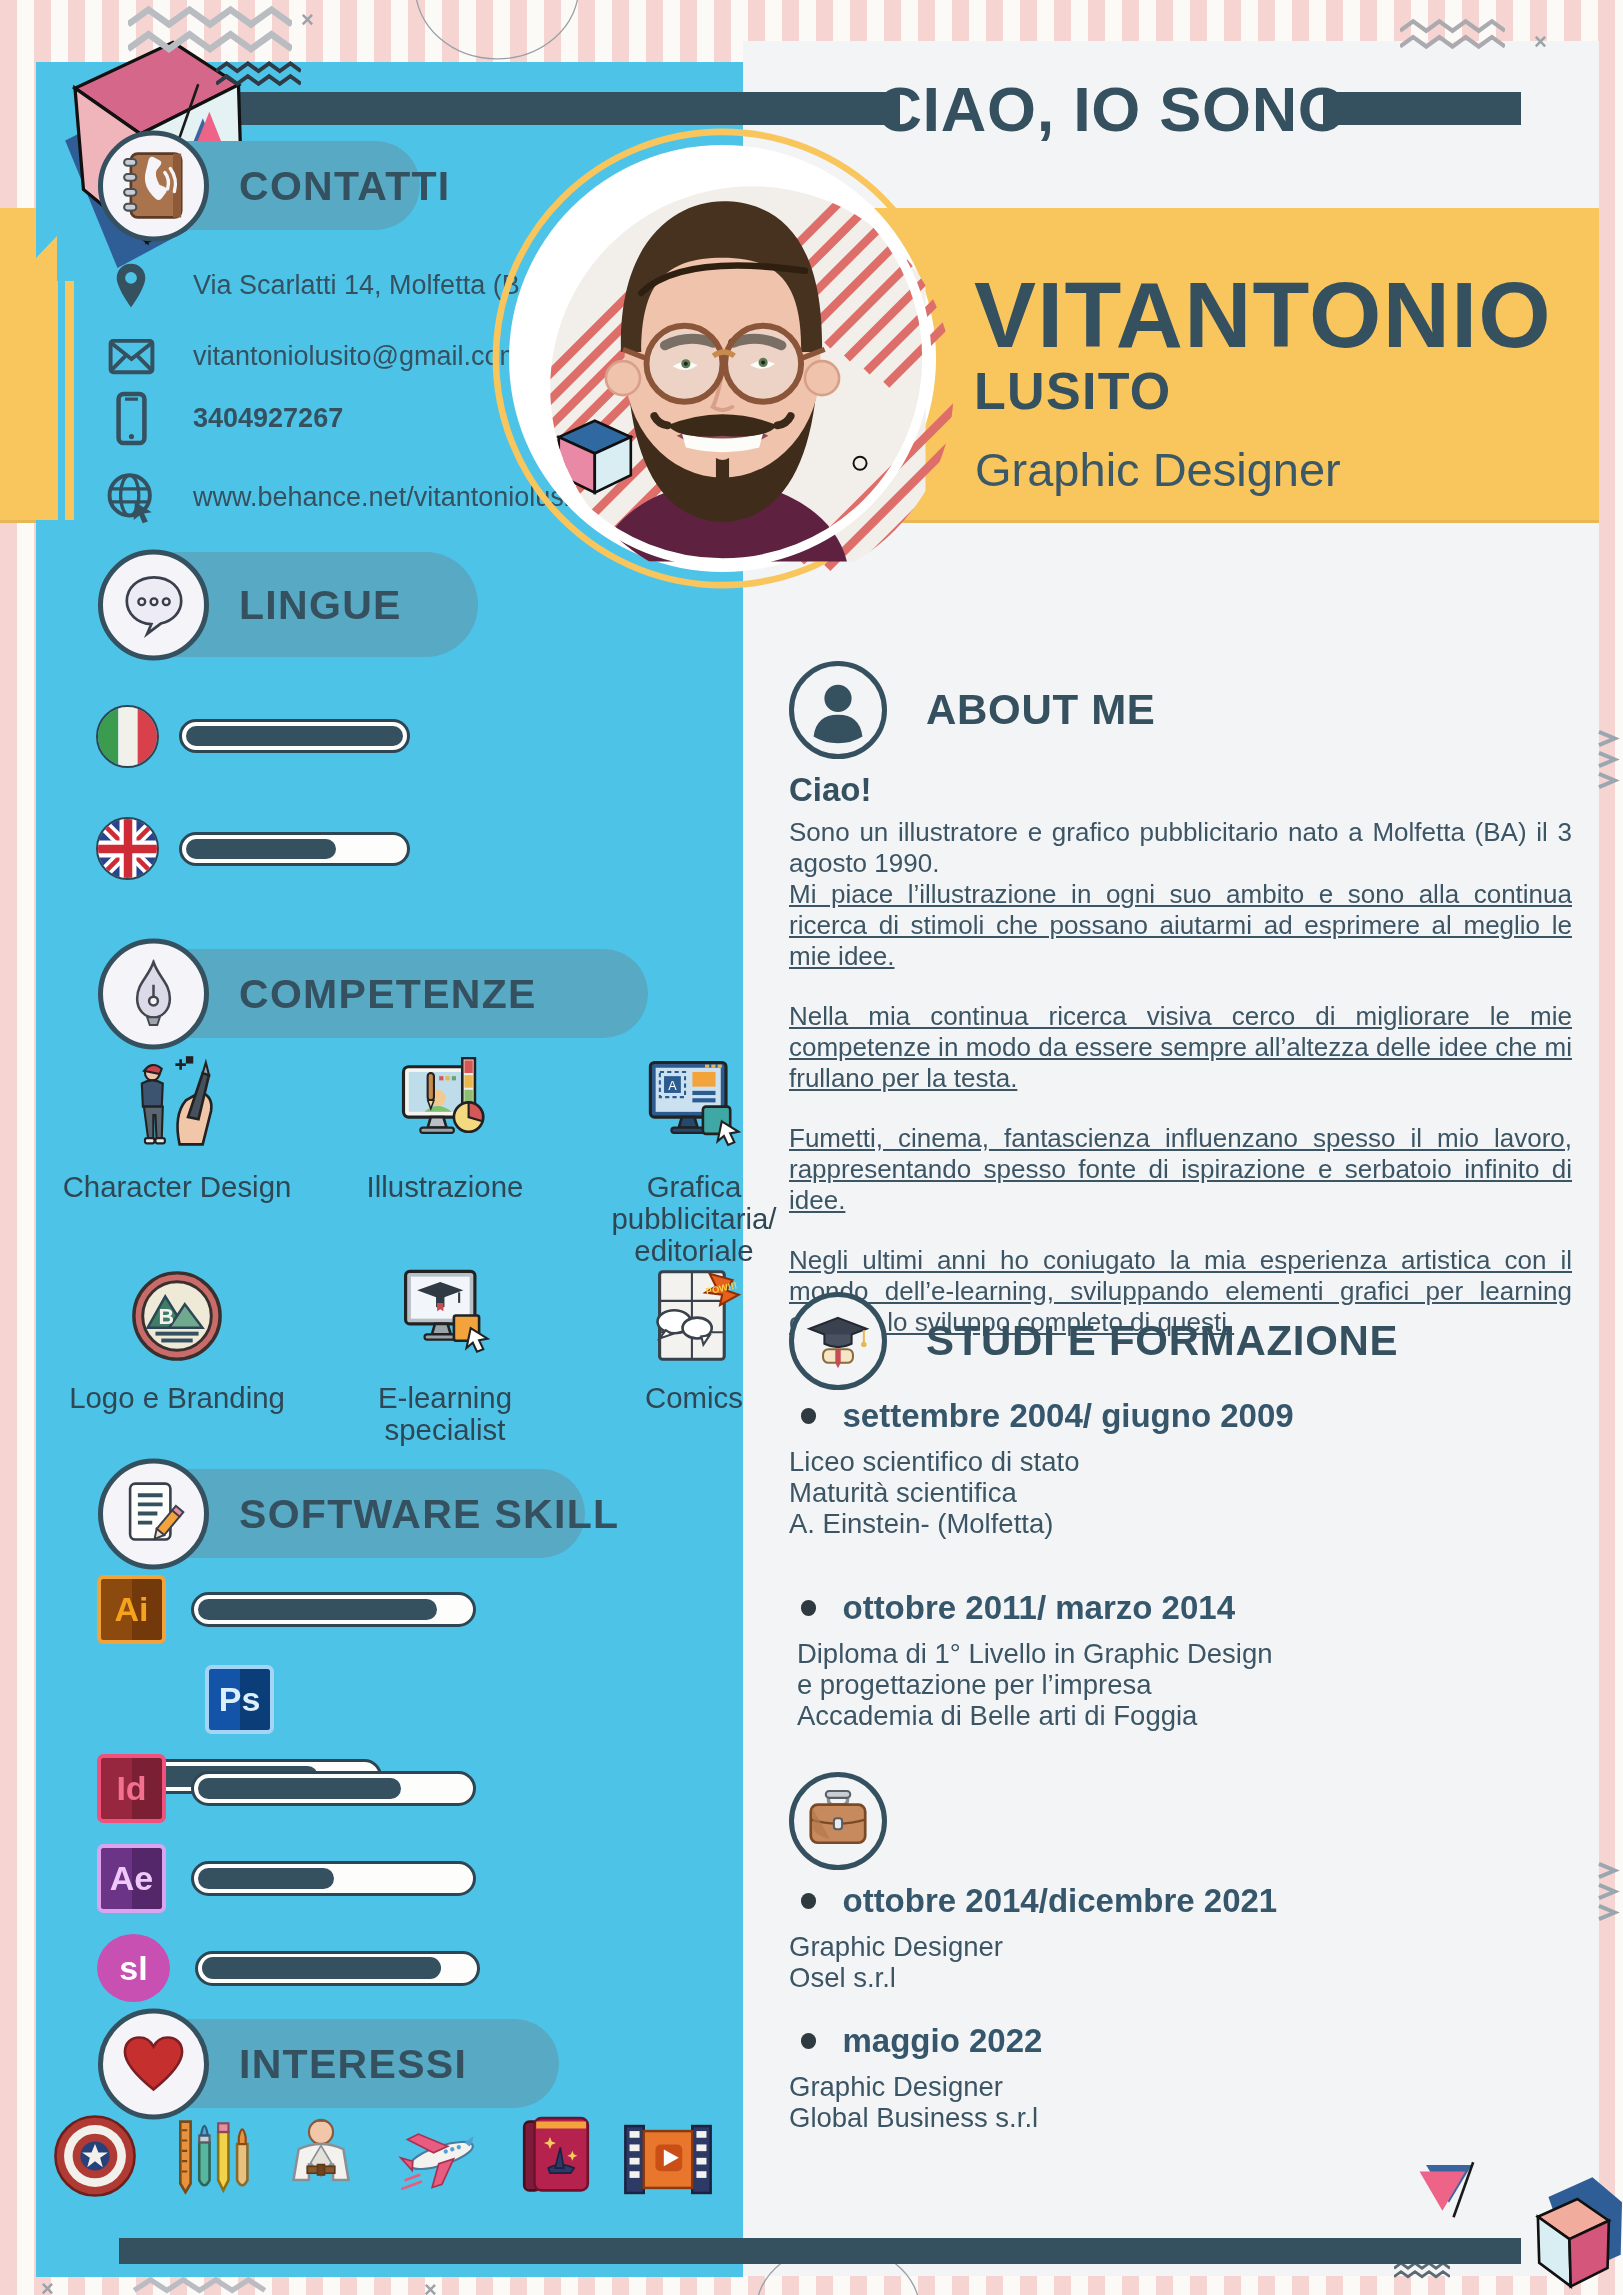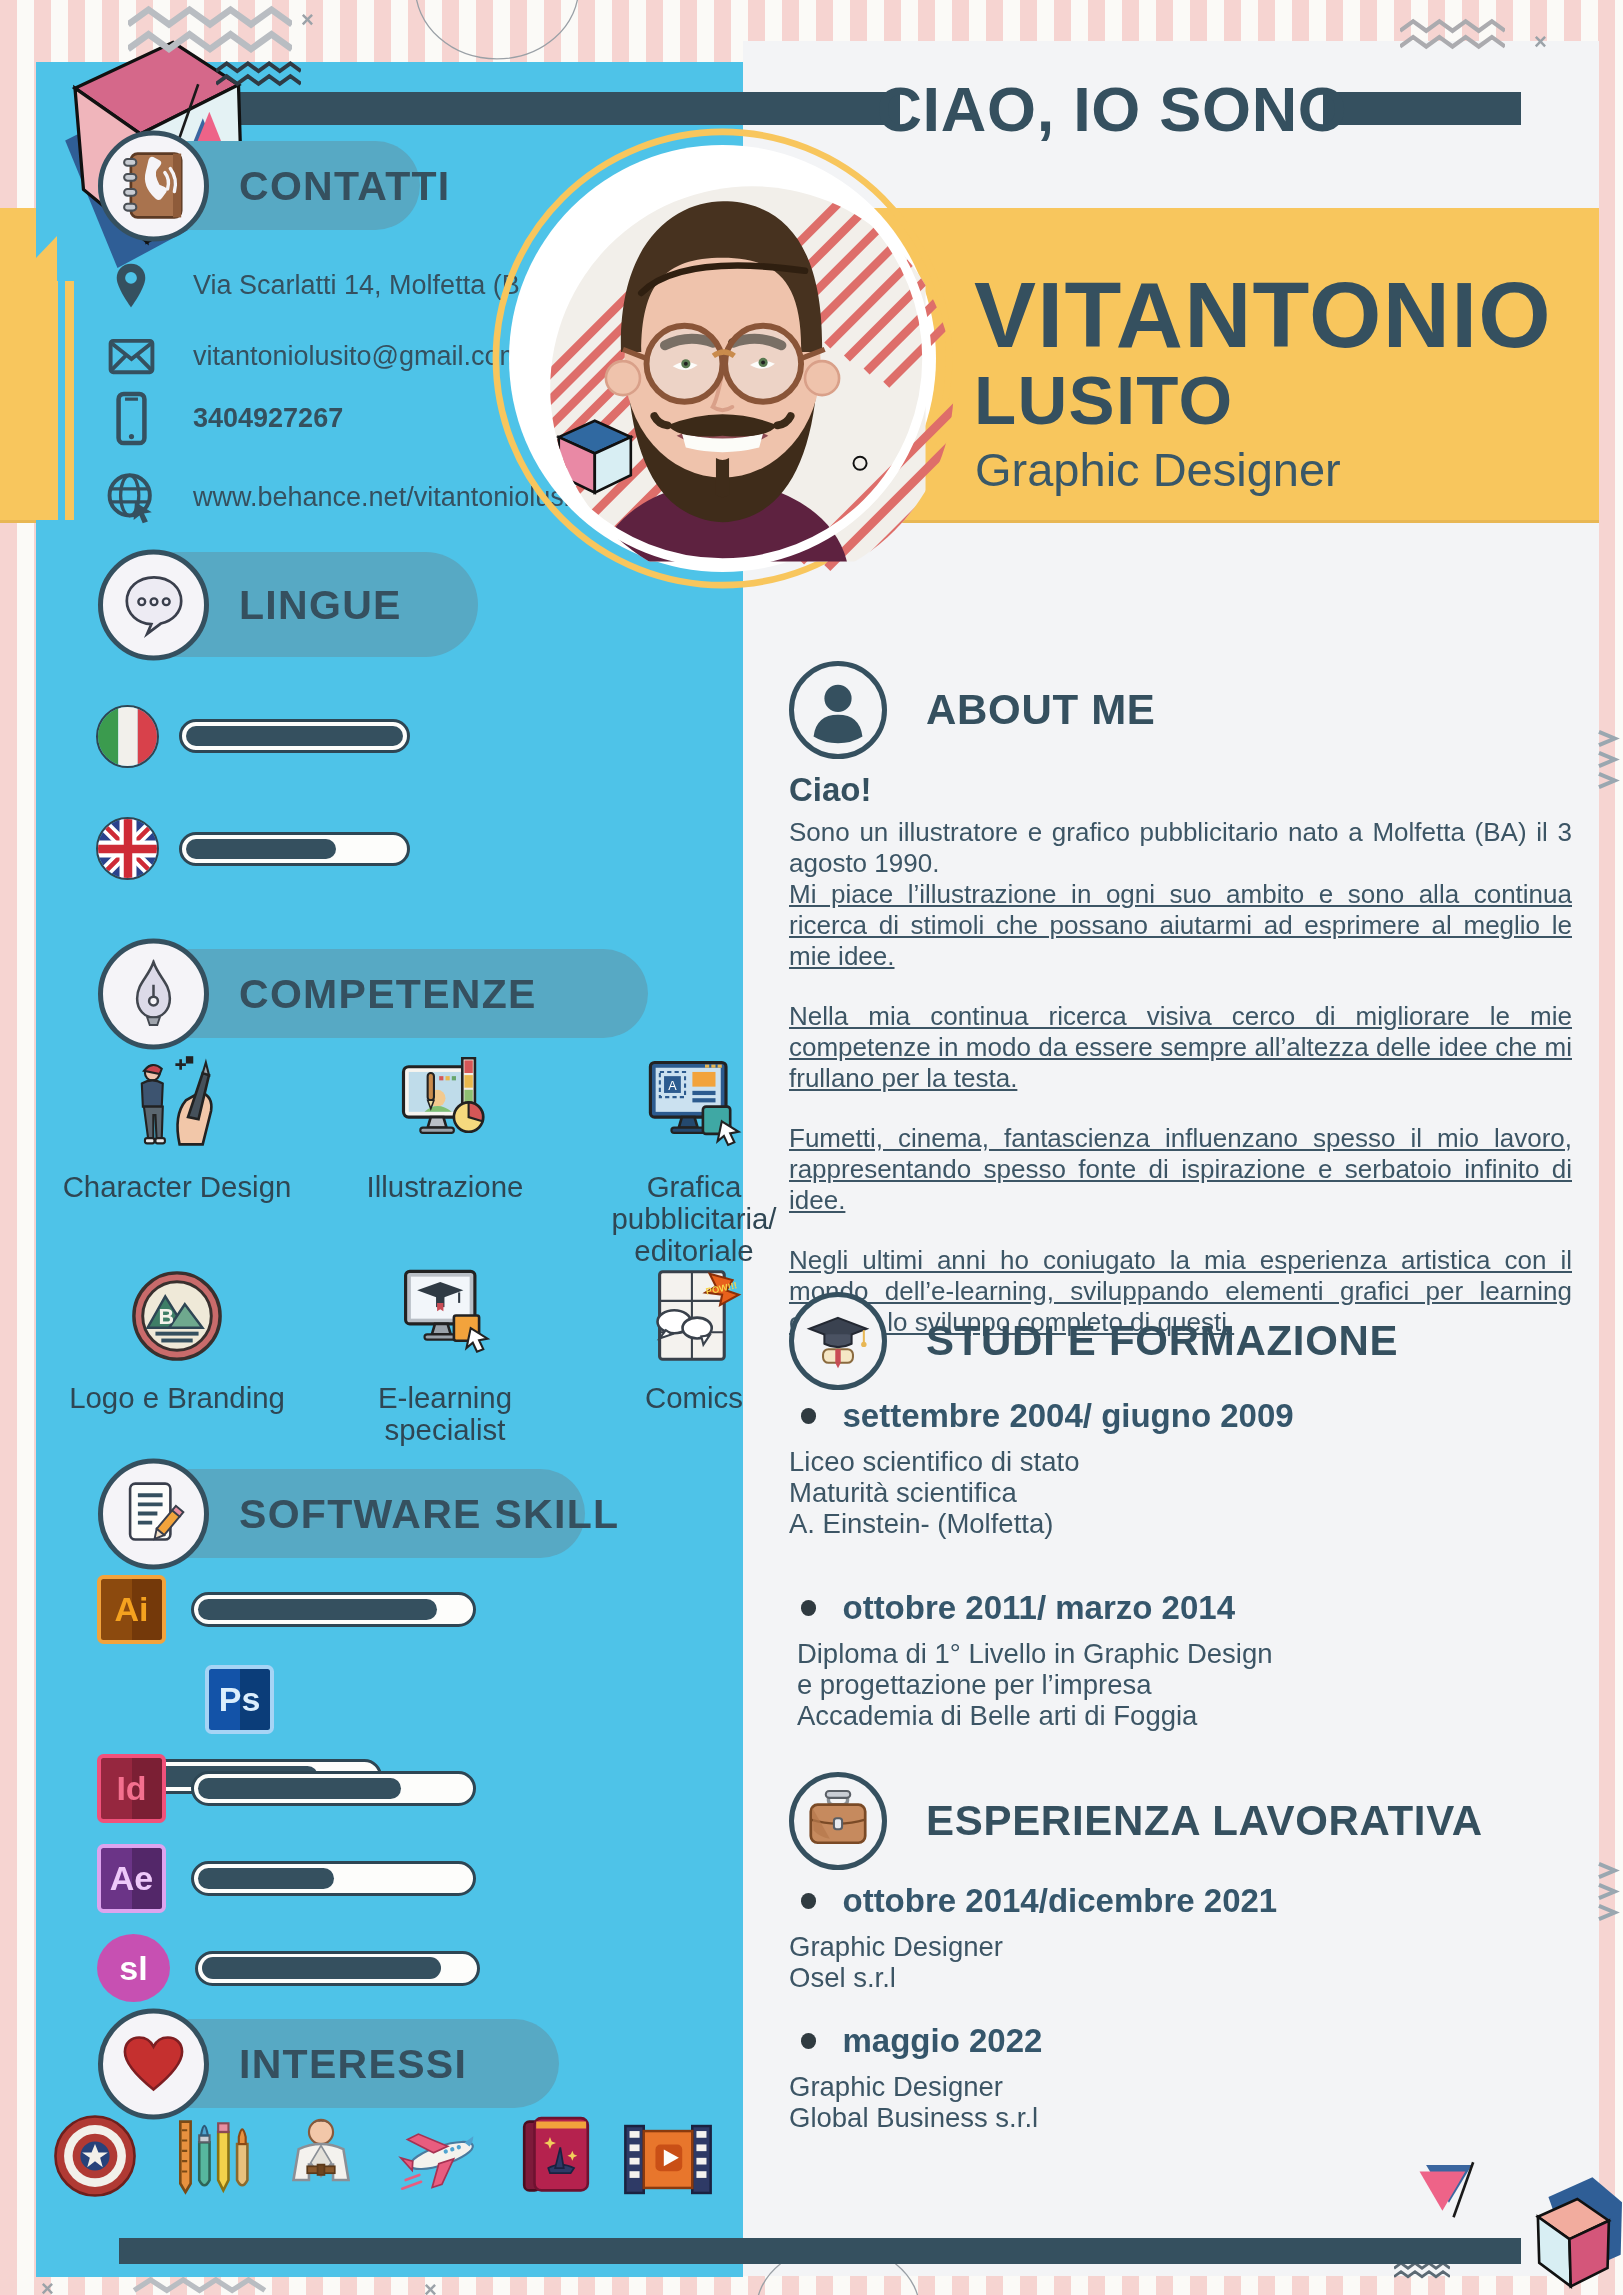--- a/index.html
+++ b/index.html
@@ -15,21 +15,21 @@
   #panel{left:743px; top:41px; width:856px; height:2235px; background:#F3F4F6;}
   #banner{left:0; top:208px; width:1599px; height:315px; background:#F8C65D; border-bottom:3.9px solid #E8B754;}
   #sidebar{left:36px; top:62px; width:707px; height:2215px; background:#4EC3E8;}
   .yellow-deco{background:#F8C65D;}
   
   .topbar{top:92px; height:33px; background:#35505F;}
   #ciao{left:896px; top:63px; width:432px; height:92px; display:flex; align-items:center; justify-content:center;
         font-size:63px; font-weight:bold; letter-spacing:0.7px; color:#35505F; white-space:nowrap;}
   
   #firstname{left:974px; top:262px; font-size:93px; font-weight:bold; letter-spacing:1.3px; color:#35505F;}
-  #lastname{left:974px; top:361px; font-size:69px; font-weight:bold; letter-spacing:1.3px; color:#35505F;}
+  #lastname{left:974px; top:361px; font-size:52px; font-weight:bold; letter-spacing:1.3px; color:#35505F;}
   #role{left:975px; top:442px; font-size:47px; font-weight:normal; color:#3A5868;}
   
   .pill{position:absolute;}
   .pill .bg{position:absolute; left:0; top:0; width:100%; height:100%; background:#57A9C4; border-radius:654px;}
   .pill .circ{position:absolute; left:0; top:50%; transform:translateY(-50%); width:111px; height:111px;
       background:#F5F4F8; border:5.2px solid #35505F; border-radius:50%; display:flex; align-items:center; justify-content:center;}
   .pill .lbl{position:absolute; left:141px; top:50%; transform:translateY(-50%); font-size:41px; font-weight:bold;
       color:#35505F; letter-spacing:1.3px; white-space:nowrap;}
   
   .crow{position:absolute; left:105px; display:flex; align-items:center; gap:36px; height:59px;}
@@ -578,21 +578,20 @@
   <div class="circ">
     <svg width="68" height="68" viewBox="0 0 100 100">
       <rect x="36" y="10" width="28" height="16" rx="6" fill="none" stroke="#8A9096" stroke-width="5"></rect>
       <rect x="32" y="6" width="36" height="10" rx="5" fill="#C9CDD4" stroke="#5A5F66" stroke-width="3"></rect>
       <rect x="10" y="26" width="80" height="56" rx="10" fill="#C68A5E" stroke="#7A4A26" stroke-width="4"></rect>
       <path d="M10 48 Q50 60 90 48" fill="none" stroke="#7A4A26" stroke-width="3.5"></path>
       <path d="M12 30 L38 76 Q24 74 14 64 Z" fill="#B5774C" opacity="0.7"></path>
       <rect x="44" y="46" width="12" height="16" rx="4" fill="#E8EAEE" stroke="#5A5F66" stroke-width="3"></rect>
     </svg>
   </div>
-  <div class="lbl">ESPERIENZA LAVORATIVA</div>
 </div>
 <div class="entry" style="top:1882px;">
   <div class="edate">
       <span class="dot"></span>
       <span>ottobre 2014/dicembre 2021</span>
     </div>
   <div class="elines">
     <div>Graphic Designer</div>
     <div>Osel s.r.l</div>
   </div>

